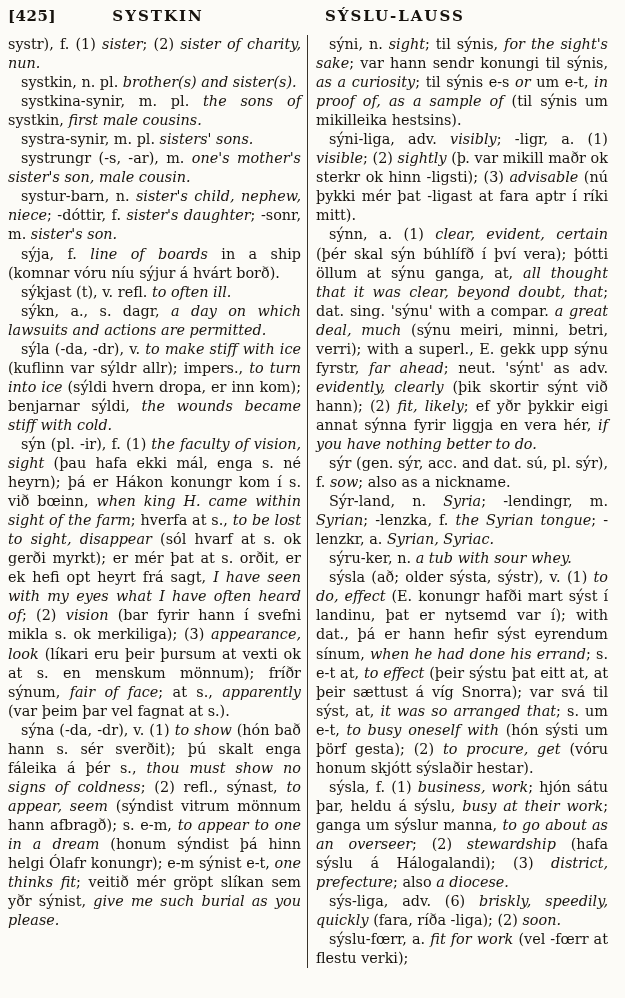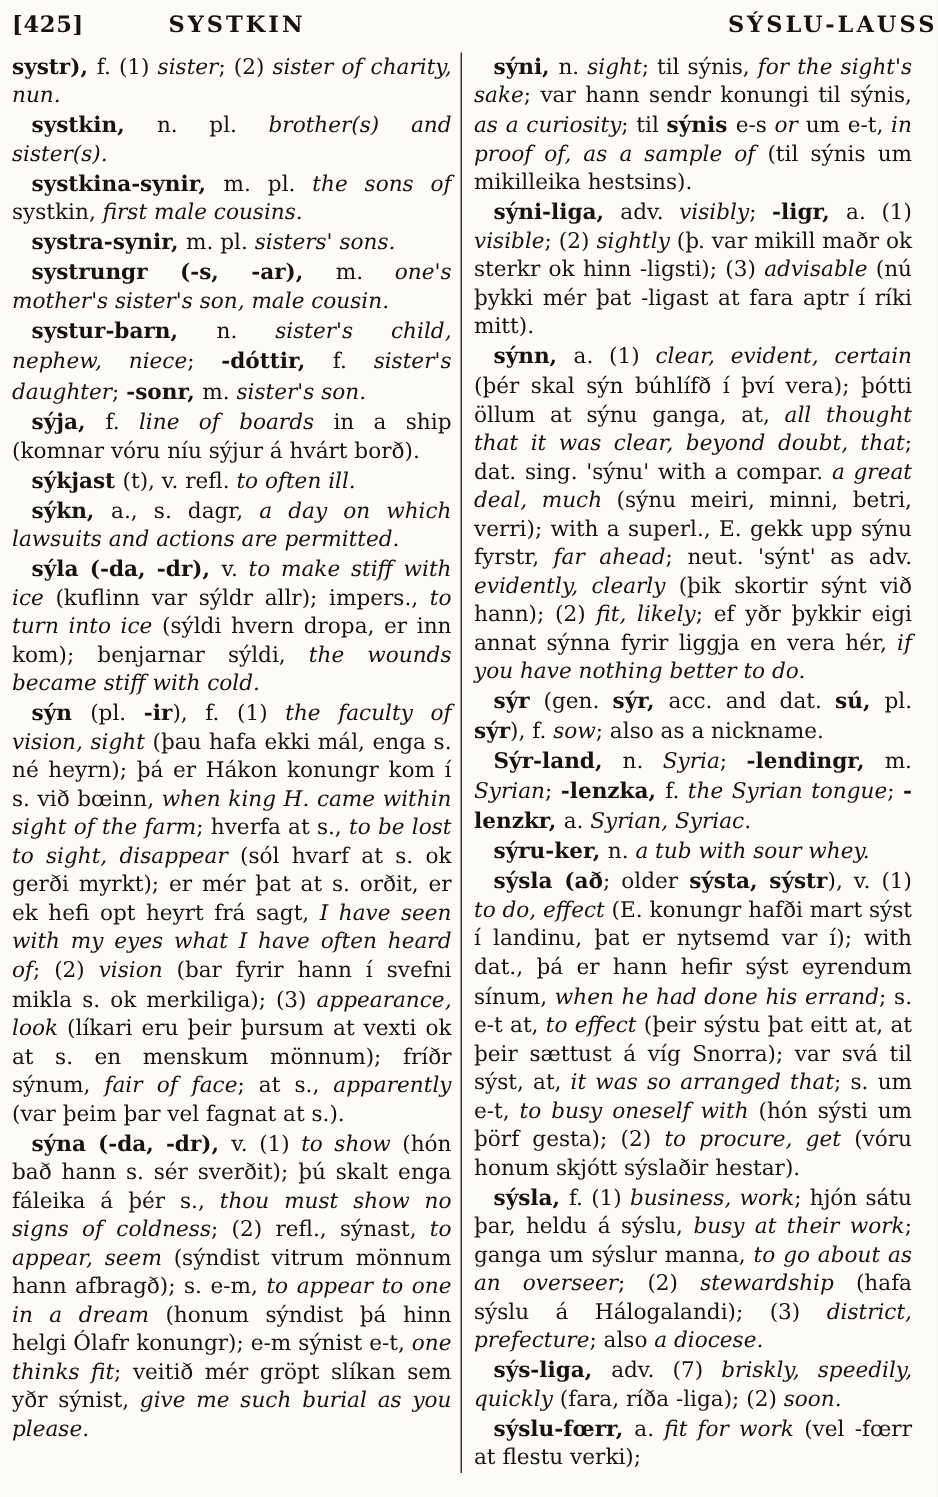--- a/index.html
+++ b/index.html
@@ -18,34 +18,34 @@
   .header {
     position: relative;
     height: 24px;
     font-weight: bold;
     font-size: 15px;
     letter-spacing: 2px;
     margin-bottom: 4px;
   }
   .header .hw-left   { position: absolute; left: 0;   width: 300px; text-align: center; }
   .header .page-num  { position: absolute; left: 0;   width: 100%;  text-align: left; letter-spacing: 0.5px; }
-  .header .hw-right  { position: absolute; right: 0;  width: 300px; text-align: right; }
+  .header .hw-right  { position: absolute; right: 0;  width: 300px; text-align: left; }
   .columns { display: flex; align-items: stretch; }
   .col {
     width: 300px;
     font-size: 14.4px;
     line-height: 19.05px;
     text-align: justify;
     box-sizing: border-box;
   }
   .col-left  { padding-right: 6px; border-right: 1px solid #39332a; }
   .col-right { padding-left: 8px; }
   .entry { margin: 0; text-indent: 13px; }
   .entry.cont { text-indent: 0; }
-  .seg-b { font-weight: 700; }
+  .seg-b { font-weight: 400; }
   .seg-i { font-style: italic; }
   .seg-n { }
 </style>
 </head>
 <body>
 
 <div class="page">
   <div class="header">
     <span class="hw-left">SYSTKIN</span>
     <span class="page-num">[425]</span>
@@ -68,17 +68,17 @@
       </div>
     <div class="col col-right">
         <p class="entry"><span class="seg-b">sýni, </span><span class="seg-n">n. </span><span class="seg-i">sight</span><span class="seg-n">; til sýnis, </span><span class="seg-i">for the sight's sake</span><span class="seg-n">; var hann sendr konungi til sýnis, </span><span class="seg-i">as a curiosity</span><span class="seg-n">; til </span><span class="seg-b">sýnis </span><span class="seg-n">e-s </span><span class="seg-i">or </span><span class="seg-n">um e-t, </span><span class="seg-i">in proof of, as a sample of </span><span class="seg-n">(til sýnis um mikilleika hestsins).</span></p>
         <p class="entry"><span class="seg-b">sýni-liga, </span><span class="seg-n">adv. </span><span class="seg-i">visibly</span><span class="seg-n">; </span><span class="seg-b">-ligr, </span><span class="seg-n">a. (1) </span><span class="seg-i">visible</span><span class="seg-n">; (2) </span><span class="seg-i">sightly </span><span class="seg-n">(þ. var mikill maðr ok sterkr ok hinn -ligsti); (3) </span><span class="seg-i">advisable </span><span class="seg-n">(nú þykki mér þat -ligast at fara aptr í ríki mitt).</span></p>
         <p class="entry"><span class="seg-b">sýnn, </span><span class="seg-n">a. (1) </span><span class="seg-i">clear, evident, certain </span><span class="seg-n">(þér skal sýn búhlífð í því vera); þótti öllum at sýnu ganga, at, </span><span class="seg-i">all thought that it was clear, beyond doubt, that</span><span class="seg-n">; dat. sing. 'sýnu' with a compar. </span><span class="seg-i">a great deal, much </span><span class="seg-n">(sýnu meiri, minni, betri, verri); with a superl., E. gekk upp sýnu fyrstr, </span><span class="seg-i">far ahead</span><span class="seg-n">; neut. 'sýnt' as adv. </span><span class="seg-i">evidently, clearly </span><span class="seg-n">(þik skortir sýnt við hann); (2) </span><span class="seg-i">fit, likely</span><span class="seg-n">; ef yðr þykkir eigi annat sýnna fyrir liggja en vera hér, </span><span class="seg-i">if you have nothing better to do.</span></p>
         <p class="entry"><span class="seg-b">sýr </span><span class="seg-n">(gen. </span><span class="seg-b">sýr, </span><span class="seg-n">acc. and dat. </span><span class="seg-b">sú, </span><span class="seg-n">pl. </span><span class="seg-b">sýr</span><span class="seg-n">), f. </span><span class="seg-i">sow</span><span class="seg-n">; also as a nickname.</span></p>
         <p class="entry"><span class="seg-b">Sýr-land, </span><span class="seg-n">n. </span><span class="seg-i">Syria</span><span class="seg-n">; </span><span class="seg-b">-lendingr, </span><span class="seg-n">m. </span><span class="seg-i">Syrian</span><span class="seg-n">; </span><span class="seg-b">-lenzka, </span><span class="seg-n">f. </span><span class="seg-i">the Syrian tongue</span><span class="seg-n">; </span><span class="seg-b">-lenzkr, </span><span class="seg-n">a. </span><span class="seg-i">Syrian, Syriac.</span></p>
         <p class="entry"><span class="seg-b">sýru-ker, </span><span class="seg-n">n. </span><span class="seg-i">a tub with sour whey.</span></p>
         <p class="entry"><span class="seg-b">sýsla (að</span><span class="seg-n">; older </span><span class="seg-b">sýsta, sýstr</span><span class="seg-n">), v. (1) </span><span class="seg-i">to do, effect </span><span class="seg-n">(E. konungr hafði mart sýst í landinu, þat er nytsemd var í); with dat., þá er hann hefir sýst eyrendum sínum, </span><span class="seg-i">when he had done his errand</span><span class="seg-n">; s. e-t at, </span><span class="seg-i">to effect </span><span class="seg-n">(þeir sýstu þat eitt at, at þeir sættust á víg Snorra); var svá til sýst, at, </span><span class="seg-i">it was so arranged that</span><span class="seg-n">; s. um e-t, </span><span class="seg-i">to busy oneself with </span><span class="seg-n">(hón sýsti um þörf gesta); (2) </span><span class="seg-i">to procure, get </span><span class="seg-n">(vóru honum skjótt sýslaðir hestar).</span></p>
         <p class="entry"><span class="seg-b">sýsla, </span><span class="seg-n">f. (1) </span><span class="seg-i">business, work</span><span class="seg-n">; hjón sátu þar, heldu á sýslu, </span><span class="seg-i">busy at their work</span><span class="seg-n">; ganga um sýslur manna, </span><span class="seg-i">to go about as an overseer</span><span class="seg-n">; (2) </span><span class="seg-i">stewardship </span><span class="seg-n">(hafa sýslu á Hálogalandi); (3) </span><span class="seg-i">district, prefecture</span><span class="seg-n">; also </span><span class="seg-i">a diocese.</span></p>
-        <p class="entry"><span class="seg-b">sýs-liga, </span><span class="seg-n">adv. (7) </span><span class="seg-i">briskly, speedily, quickly </span><span class="seg-n">(fara, ríða -liga); (2) </span><span class="seg-i">soon.</span></p>
+        <p class="entry"><span class="seg-b">sýs-liga, </span><span class="seg-n">adv. (6) </span><span class="seg-i">briskly, speedily, quickly </span><span class="seg-n">(fara, ríða -liga); (2) </span><span class="seg-i">soon.</span></p>
         <p class="entry"><span class="seg-b">sýslu-fœrr, </span><span class="seg-n">a. </span><span class="seg-i">fit for work </span><span class="seg-n">(vel -fœrr at flestu verki); </span></p>
       </div>
   </div>
 </div>
 
 </body></html>

